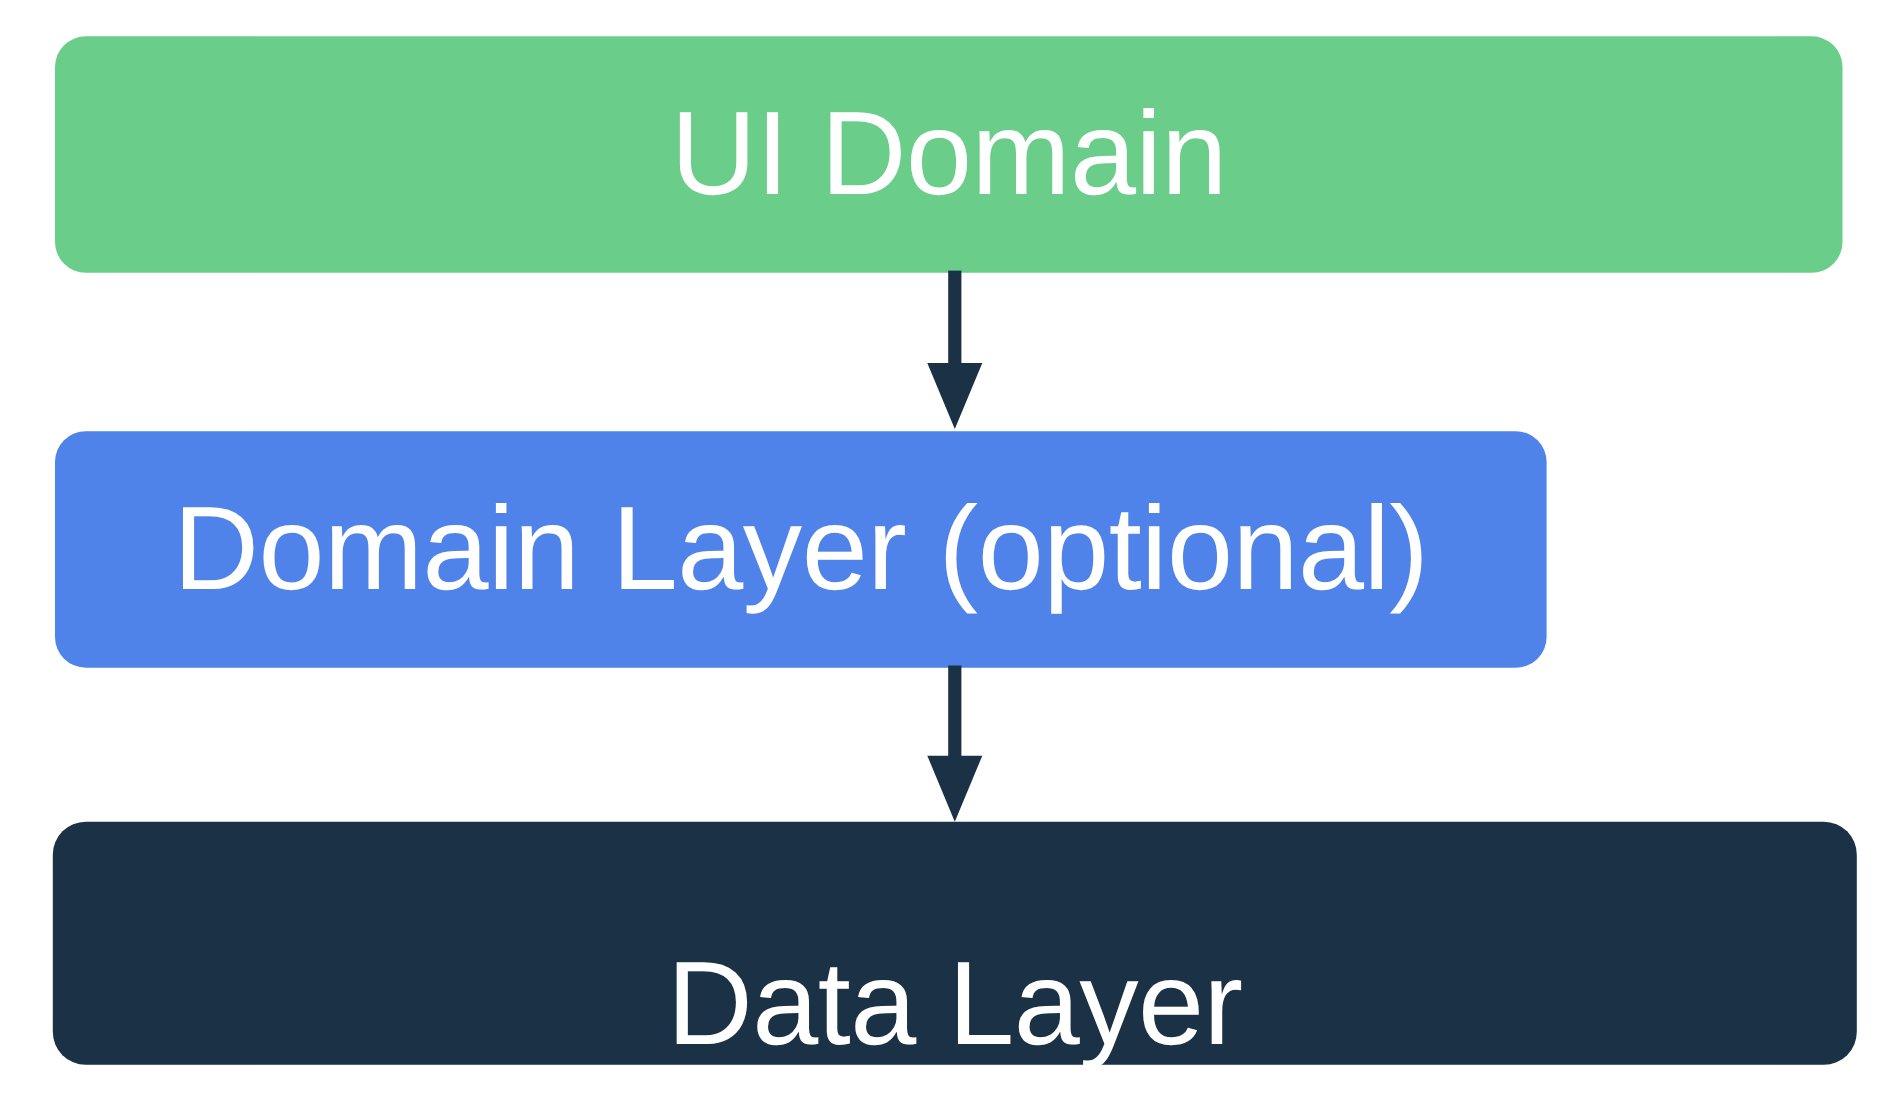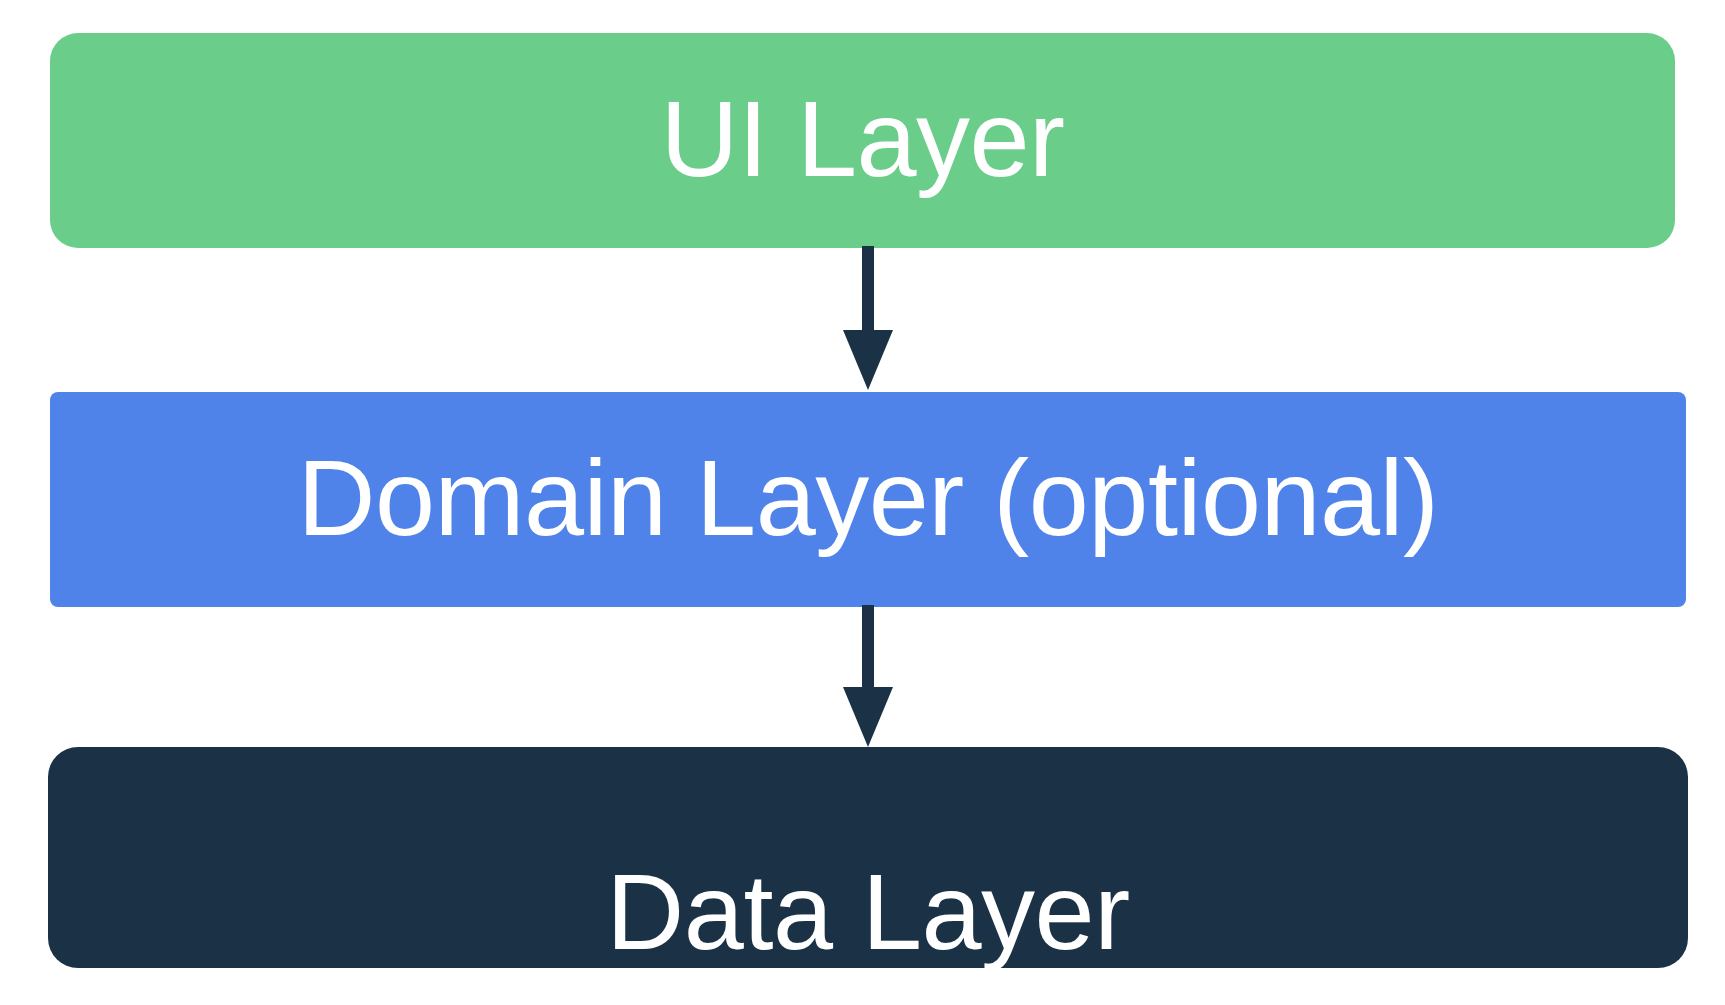--- a/index.html
+++ b/index.html
@@ -47,23 +47,23 @@
     height: 215px;
     border-radius: 28px;
     background: #6ACE8A;
     font-size: 108px;
   }
 
   
   #domain-layer-box {
     left: 50px;
     top: 392px;
-    width: 1636px;
+    width: 1356px;
     height: 215px;
-    border-radius: 8px;
+    border-radius: 28px;
     background: #4F83EA;
     font-size: 108px;
   }
 
   
   #data-layer-box {
     left: 48px;
     top: 747px;
     width: 1640px;
     height: 221px;
@@ -90,21 +90,21 @@
     width: 60px;
     height: 144px;
   }
 </style>
 </head>
 <body>
 
 <div class="canvas" style="background: rgb(255, 255, 255);">
 
   <div class="layer-box" id="ui-layer-box" style="background: rgb(106, 206, 138); color: rgb(255, 255, 255);">
-    <span class="layer-label">UI Layer</span>
+    <span class="layer-label">UI Domain</span>
   </div>
 
   <svg class="arrow-svg" id="arrow-ui-to-domain" viewBox="0 0 60 146">
     <rect x="24" y="0" width="12" height="86" fill="#1A3146"></rect>
     <polygon points="5,84 55,84 30,144" fill="#1A3146"></polygon>
   </svg>
 
   <div class="layer-box" id="domain-layer-box" style="background: rgb(79, 131, 234); color: rgb(255, 255, 255);">
     <span class="layer-label">Domain Layer (optional)</span>
   </div>

